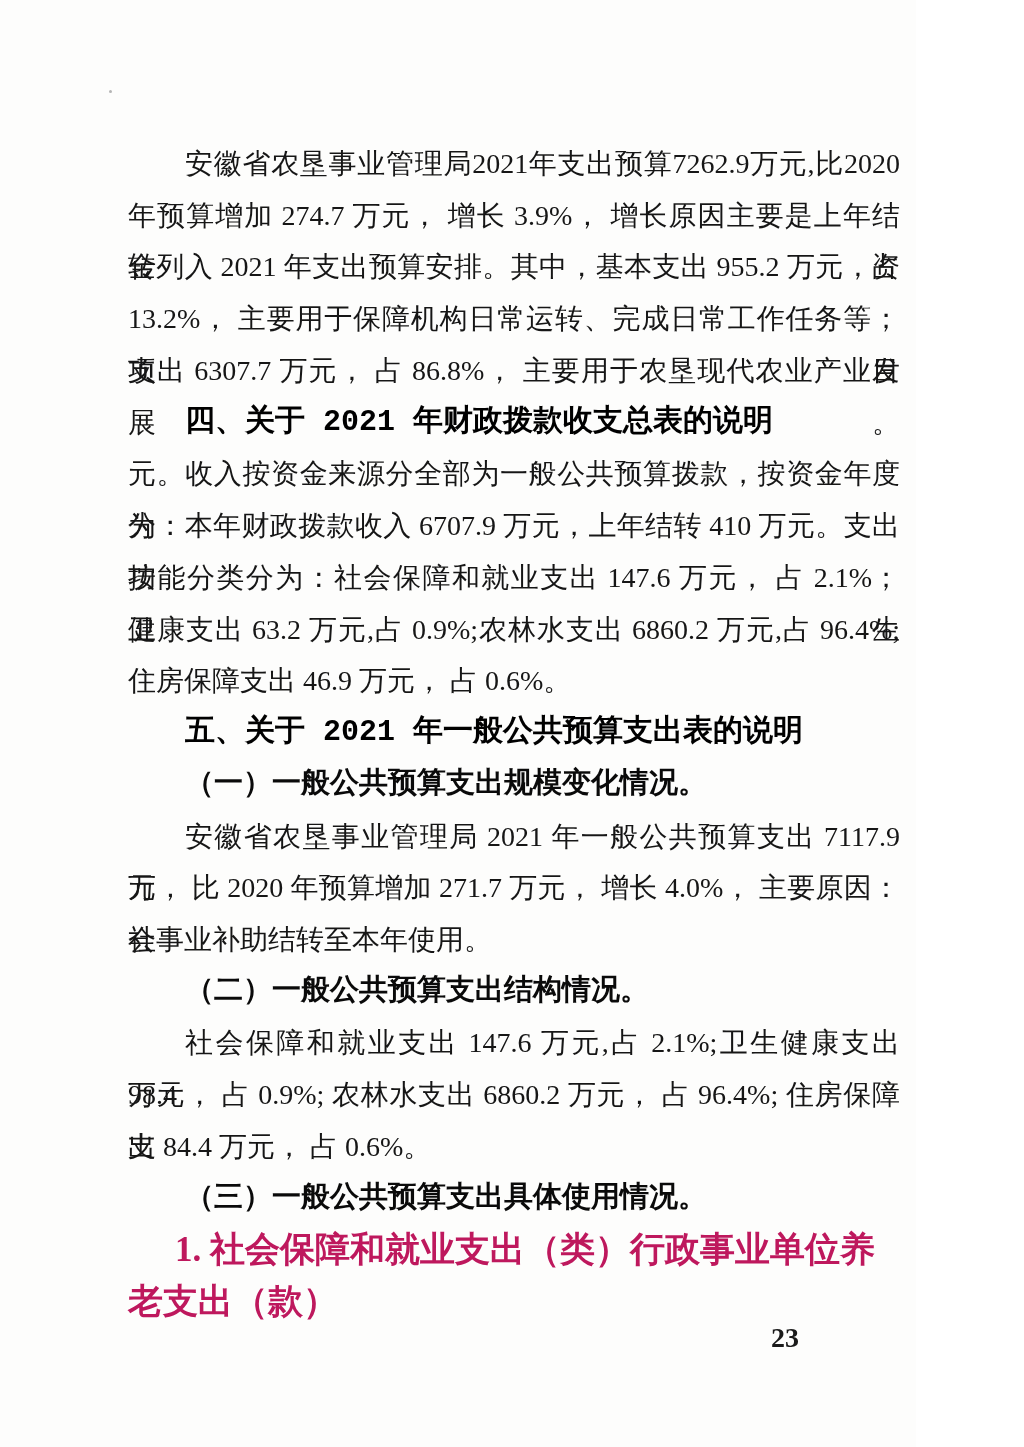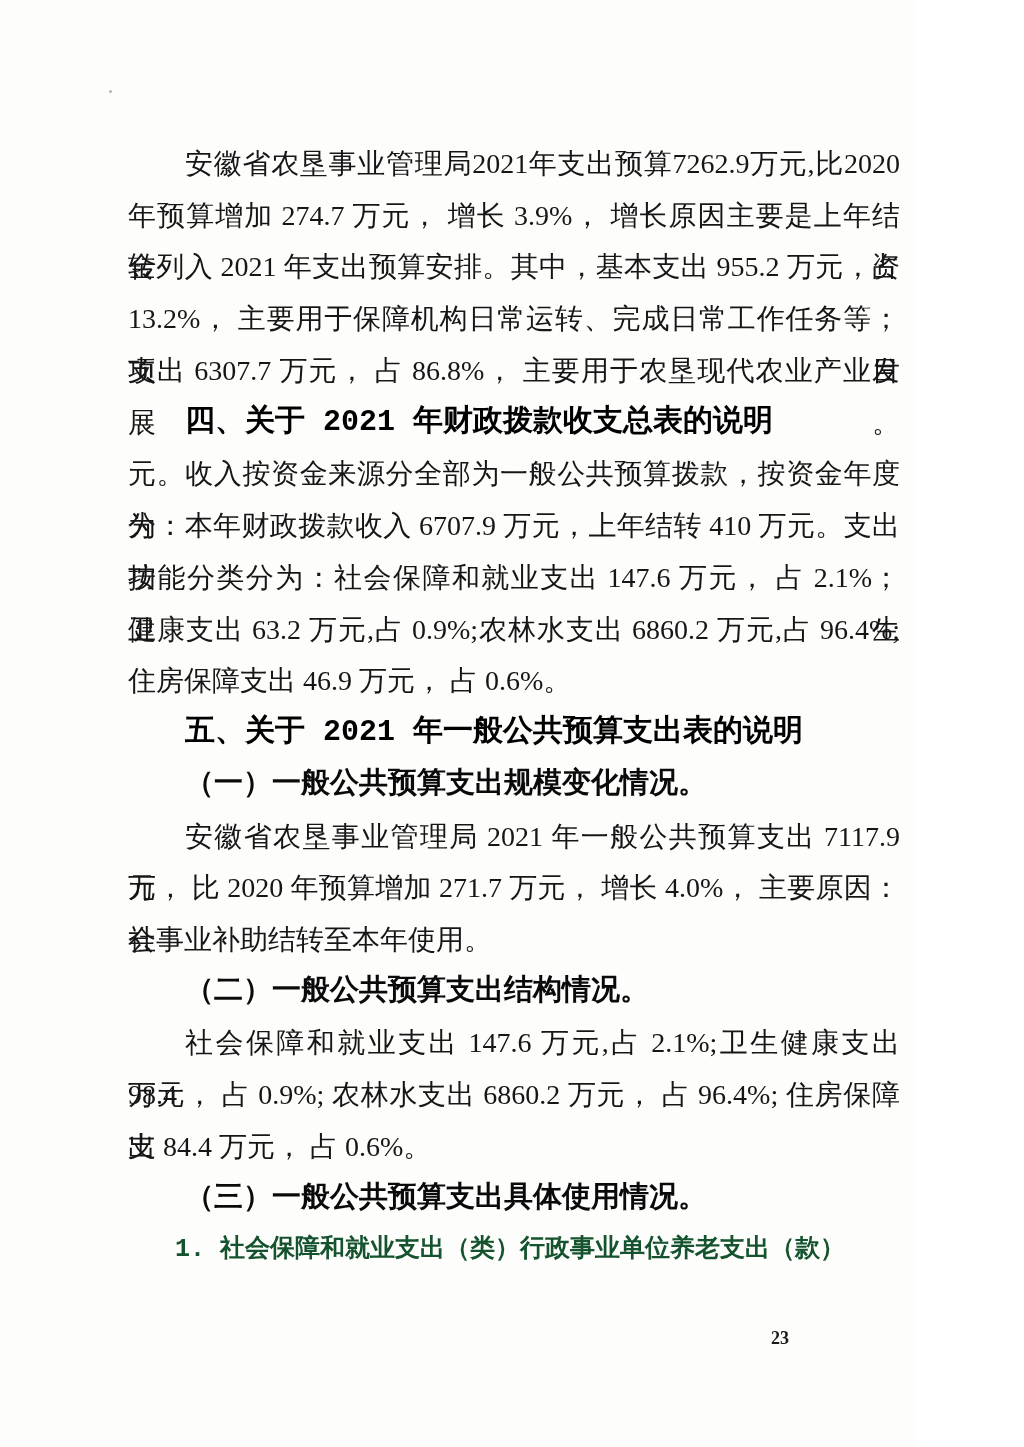--- a/index.html
+++ b/index.html
@@ -35,37 +35,37 @@
     font-weight:700;
     color:#000000;
   }
   .subheading .line{
     font-family:Liberation Mono, monospace;
     font-size:29px;
     font-weight:700;
     color:#0a0a0a;
   }
   .numbered .line{
-    font-family:Liberation Mono, monospace;
-    font-size:25px;
+    font-family:Liberation Serif, serif;
+    font-size:35px;
     font-weight:700;
-    color:#14532d;
+    color:#be185d;
   }
   .indent{text-indent:57px;}
   .numbered .indent{text-indent:47px;}
   .justify{
     text-align:justify;
     text-align-last:justify;
   }
   .page-number{
     position:absolute;
     left:771px;
     top:1326px;
     font-family:"Liberation Serif","DejaVu Serif",serif;
-    font-size:18px;
+    font-size:28px;
     font-weight:700;
     color:#1a1a1a;
     line-height:24px;
   }
   
   .speck{position:absolute;background:#b5b5b5;border-radius:50%;}
   .speck-1{left:109px;top:90px;width:3px;height:3px;}
   .speck-2{left:968px;top:196px;width:3px;height:3px;}
 </style>
 </head>

